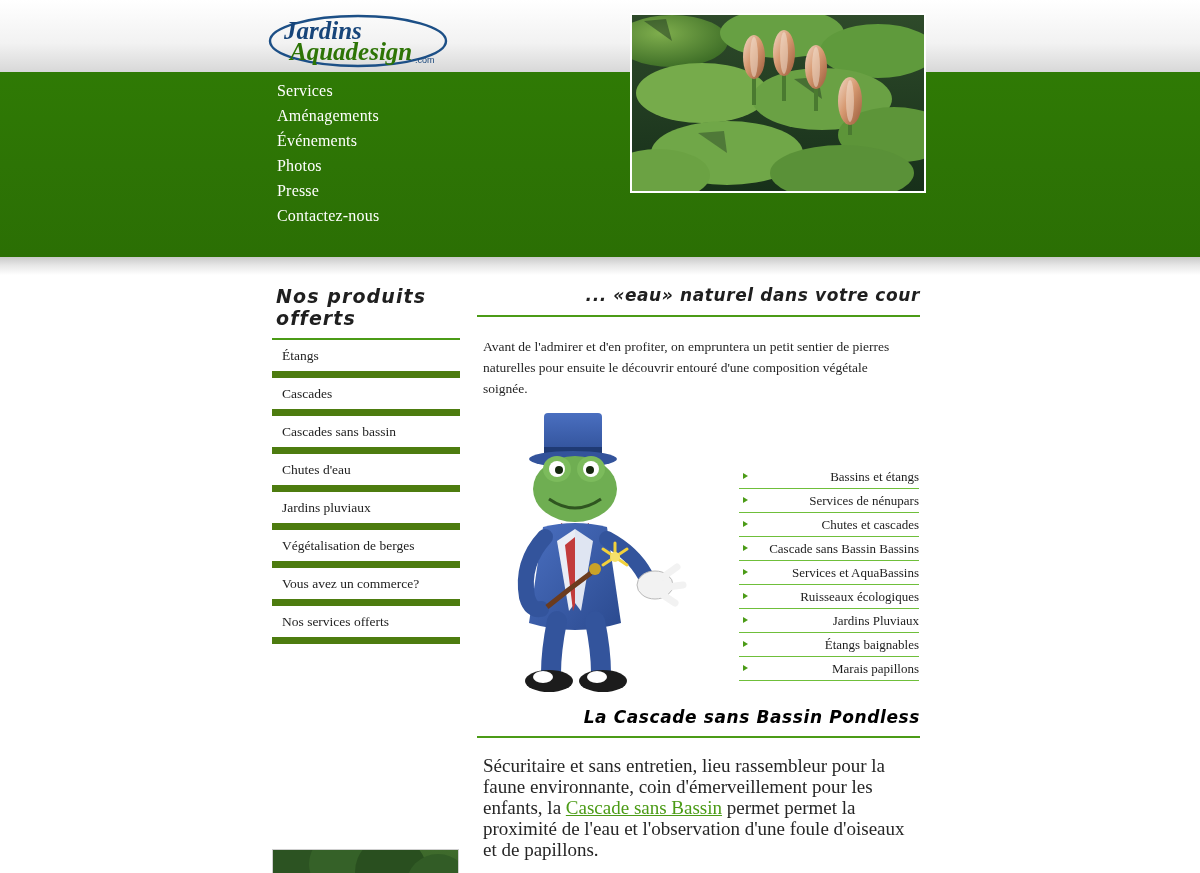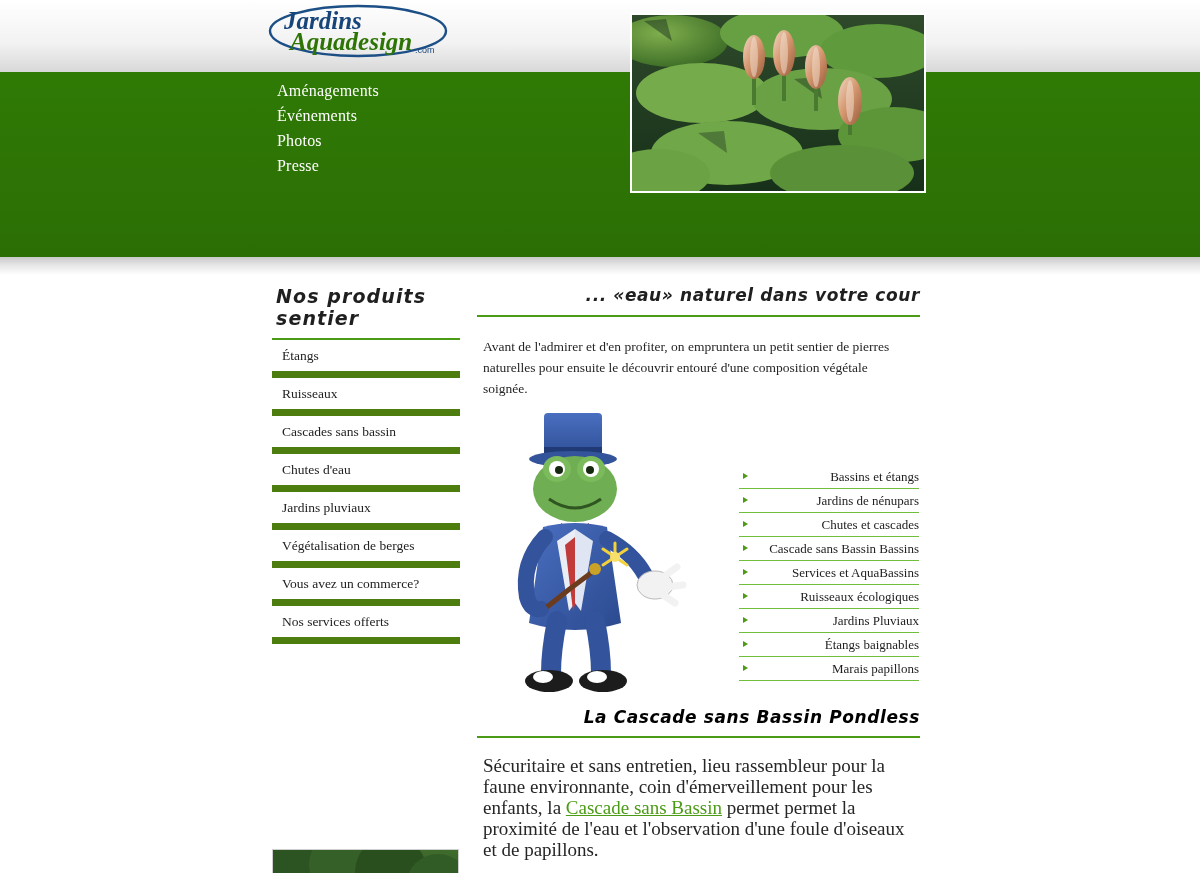--- a/index.html
+++ b/index.html
@@ -18,21 +18,21 @@
   
   .header {
     position: relative;
     width: 1200px;
     height: 72px;
     background: linear-gradient(to bottom, #ffffff 0%, #f2f2f2 60%, #d8d8d8 100%);
   }
   .logo {
     position: absolute;
     left: 268px;
-    top: 3px;
+    top: 13px;
     width: 180px;
     height: 56px;
   }
   .logo svg { display: block; }
 
   
   .greenband {
     position: relative;
     width: 1200px;
     height: 185px;
@@ -234,24 +234,26 @@
       <ellipse cx="90" cy="28" rx="88" ry="25" fill="none" stroke="#1c4f86" stroke-width="2.4"></ellipse>
       <text x="16" y="26" font-family="Liberation Serif, serif" font-size="25" font-weight="bold" fill="#17457a" font-style="italic">Jardins</text>
       <text x="22" y="47" font-family="Liberation Serif, serif" font-size="25" font-weight="bold" fill="#2d7405" font-style="italic">Aquadesign</text>
       <text x="147" y="50" font-family="Liberation Sans, sans-serif" font-size="9" fill="#17457a">.com</text>
     </svg>
   </div>
 </div>
 
 <div class="greenband">
   <nav class="nav">
+    <a href="#">Services</a>
     <a href="#">Aménagements</a>
     <a href="#">Événements</a>
     <a href="#">Photos</a>
     <a href="#">Presse</a>
+    <a href="#">Contactez-nous</a>
   </nav>
 
   <div class="heroimg">
     <svg width="292" height="176" viewBox="0 0 292 176" xmlns="http://www.w3.org/2000/svg">
       <defs>
         <radialGradient id="padg" cx="40%" cy="35%" r="70%">
           <stop offset="0%" stop-color="#7fae4d"></stop>
           <stop offset="100%" stop-color="#3b6b25"></stop>
         </radialGradient>
         <linearGradient id="waterg" x1="0" y1="0" x2="0" y2="1">
@@ -295,28 +297,28 @@
       <ellipse cx="218" cy="86" rx="4" ry="21" fill="#f4e4d6" opacity=".5"></ellipse>
     </svg>
   </div>
 </div>
 
 <div class="bandshadow"></div>
 
 <div class="content">
 
   <div class="sidebar">
-    <div class="side-title">Nos produits sentier</div>
+    <div class="side-title">Nos produits offerts</div>
     <div class="side-rule"></div>
     <ul class="side-list">
       <li>
           <a href="#">Étangs</a>
         </li>
       <li>
-          <a href="#">Ruisseaux</a>
+          <a href="#">Cascades</a>
         </li>
       <li>
           <a href="#">Cascades sans bassin</a>
         </li>
       <li>
           <a href="#">Chutes d'eau</a>
         </li>
       <li>
           <a href="#">Jardins pluviaux</a>
         </li>
@@ -465,21 +467,21 @@
       </div>
 
       <div class="linklist">
         <ul>
           <li>
               <span class="bullet"></span>
               <a href="#">Bassins et étangs</a>
             </li>
           <li>
               <span class="bullet"></span>
-              <a href="#">Jardins de nénupars</a>
+              <a href="#">Services de nénupars</a>
             </li>
           <li>
               <span class="bullet"></span>
               <a href="#">Chutes et cascades</a>
             </li>
           <li>
               <span class="bullet"></span>
               <a href="#">Cascade sans Bassin Bassins</a>
             </li>
           <li>

